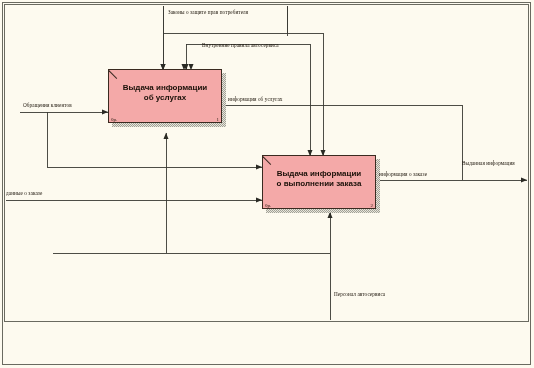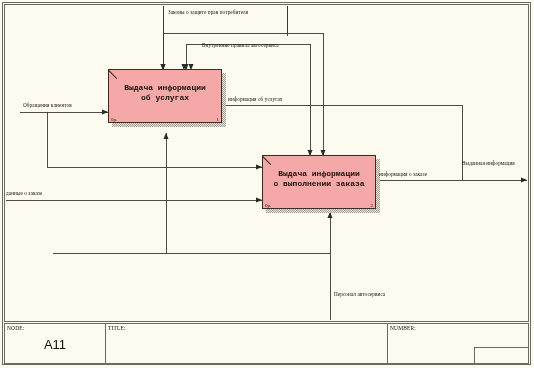--- a/index.html
+++ b/index.html
@@ -38,21 +38,21 @@
   }
   .notch:after{
     content:"";position:absolute;left:-1px;top:-1px;
     width:13px;height:1px;background:#3a2a20;
     transform:rotate(45deg);transform-origin:0 0;
   }
   .boxtitle{
     position:absolute;left:0;right:0;top:0;bottom:0;
     display:flex;align-items:center;justify-content:center;
     text-align:center;
-    font-family:Liberation Mono, monospace;
+    font-family:Liberation Sans, sans-serif;
     font-size:8px;font-weight:700;color:#1a1008;
     line-height:1.25;
     padding:0 3px 6px 3px;
     box-sizing:border-box;
   }
   .cost{position:absolute;left:2px;bottom:0px;font-size:5px;color:#2a1c10;}
   .num{position:absolute;right:2px;bottom:0px;font-size:5px;color:#2a1c10;}
 
   
   #frame{
@@ -201,29 +201,14 @@
   <div class="lbl" style="left:6px;top:191px;">данные о заказе</div>
 
   <div class="lbl" style="left:228px;top:97px;">информация об услугах</div>
 
   <div class="lbl" style="left:379px;top:172px;">информация о заказе</div>
 
   <div class="lbl" style="left:462px;top:161px;">Выданная информация</div>
 
   <div class="lbl" style="left:334px;top:292px;">Персонал автосервиса</div>
 
-  <div id="titleblock">
-    <div class="tb-cell" id="node-cell">
-      <div class="tb-head">NODE:</div>
-      <div id="node-value">A11</div>
-    </div>
-    <div class="tb-cell" id="title-cell">
-      <div class="tb-head">TITLE:</div>
-      <div style="position:absolute;left:4px;top:14px;font-size:7px;color:#1a1208;"></div>
-    </div>
-    <div class="tb-cell" id="number-cell">
-      <div class="tb-head">NUMBER:</div>
-      <div style="position:absolute;left:4px;top:14px;font-size:7px;color:#1a1208;"></div>
-      <div id="number-box"></div>
-    </div>
-  </div>
 
 </div>
 
 </body></html>

